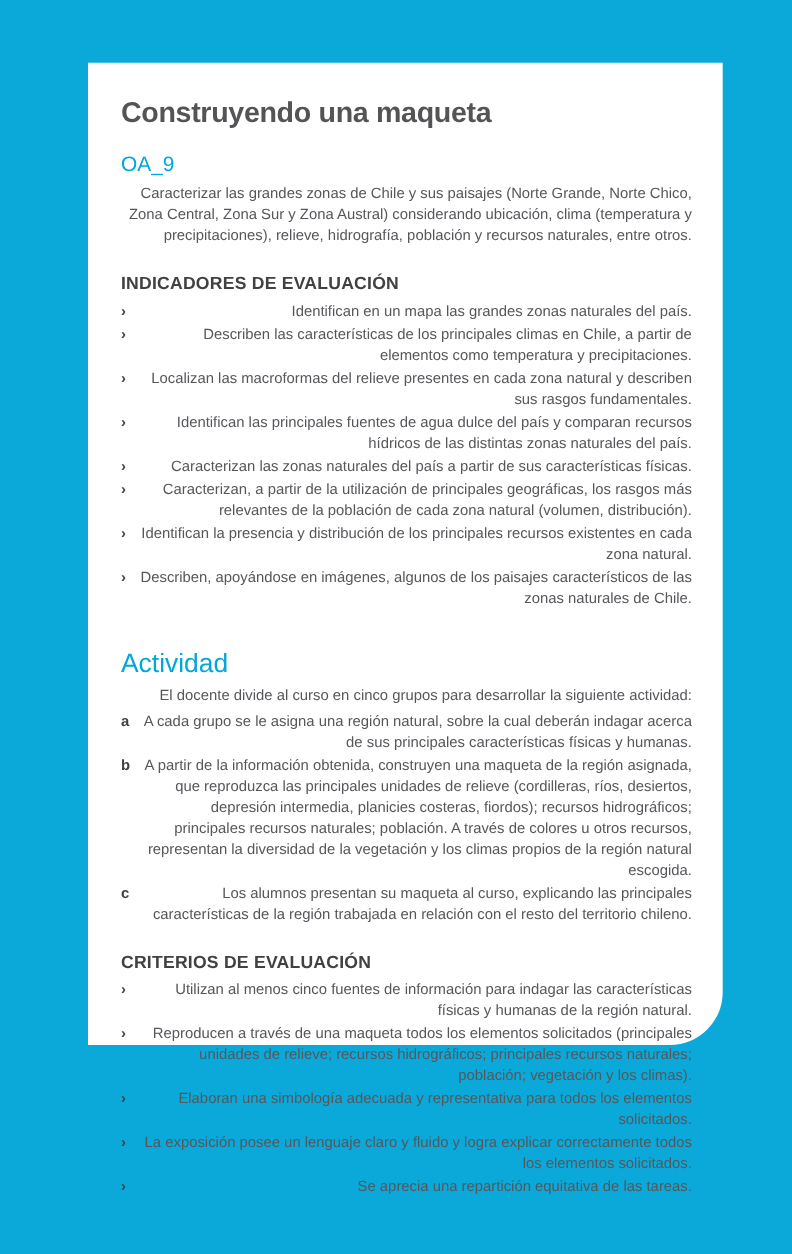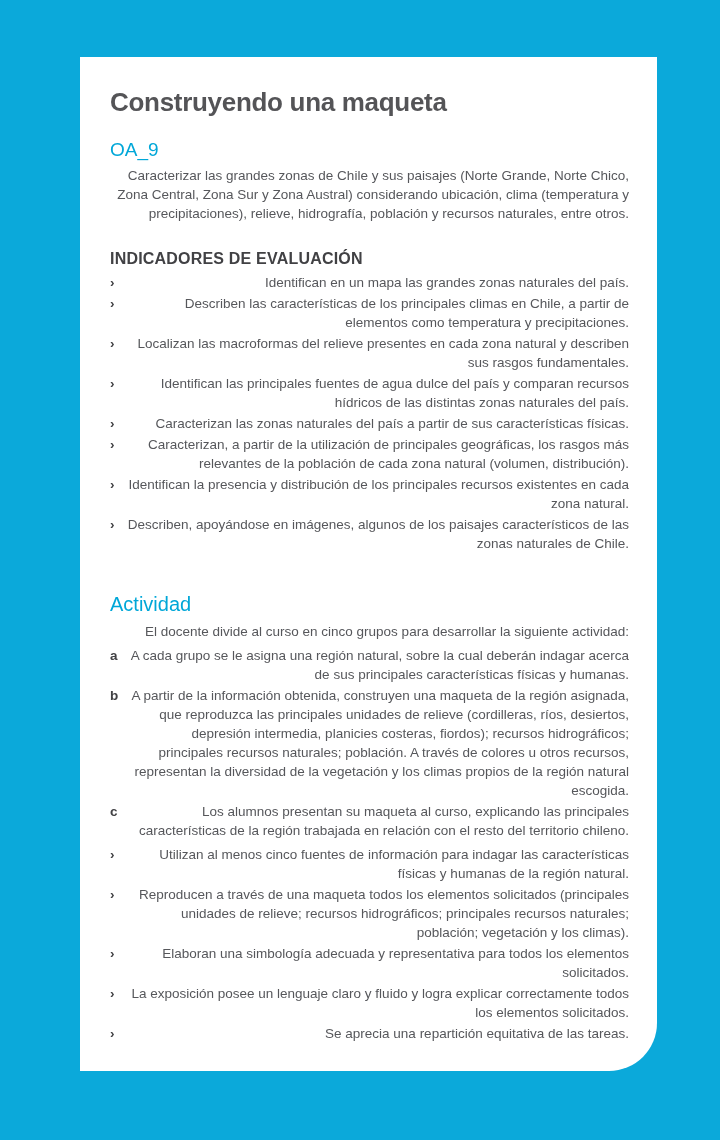--- a/index.html
+++ b/index.html
@@ -12,21 +12,21 @@
     background: var(--background, #0ba9da);
     font-family: "Liberation Sans", "DejaVu Sans", sans-serif;
     position: relative;
     overflow: hidden;
   }
   .card {
     position: absolute;
     left: 80px;
     top: 57px;
     width: 577px;
-    height: 1014px;
+    height: 893px;
     background: var(--card, #ffffff);
     border-radius: 0 0 48px 0;
     box-sizing: border-box;
     padding: 30px 28px 0 30px;
   }
   .page-title {
     margin: 0;
     font-size: 26px;
     line-height: 30px;
     font-weight: 700;
@@ -38,21 +38,21 @@
     font-weight: 400;
     color: var(--accent, #00a7d8);
   }
   .oa-heading {
     margin-top: 22px;
     font-size: 19px;
     line-height: 22px;
   }
   .actividad-heading {
     margin-top: 38px;
-    font-size: 20px;
+    font-size: 24px;
     line-height: 26px;
   }
   .section-label {
     margin: 27px 0 0 0;
     font-size: 16px;
     line-height: 18px;
     font-weight: 700;
     letter-spacing: 0.2px;
     color: var(--label, #414144);
   }
@@ -144,20 +144,21 @@
       <div class="list-item">
         <span class="marker">b</span>
         <span class="item-text">A partir de la información obtenida, construyen una maqueta de la región asignada, que reproduzca las principales unidades de relieve (cordilleras, ríos, desiertos, depresión intermedia, planicies costeras, fiordos); recursos hidrográficos; principales recursos naturales; población. A través de colores u otros recursos, representan la diversidad de la vegetación y los climas propios de la región natural escogida.</span>
       </div>
       <div class="list-item">
         <span class="marker">c</span>
         <span class="item-text">Los alumnos presentan su maqueta al curso, explicando las principales características de la región trabajada en relación con el resto del territorio chileno.</span>
       </div>
     </div>
 
+  <h3 class="section-label">CRITERIOS DE EVALUACIÓN</h3>
   <div class="list">
       <div class="list-item">
         <span class="bullet">›</span>
         <span class="item-text">Utilizan al menos cinco fuentes de información para indagar las características físicas y humanas de la región natural.</span>
       </div>
       <div class="list-item">
         <span class="bullet">›</span>
         <span class="item-text">Reproducen a través de una maqueta todos los elementos solicitados (principales unidades de relieve; recursos hidrográficos; principales recursos naturales; población; vegetación y los climas).</span>
       </div>
       <div class="list-item">

